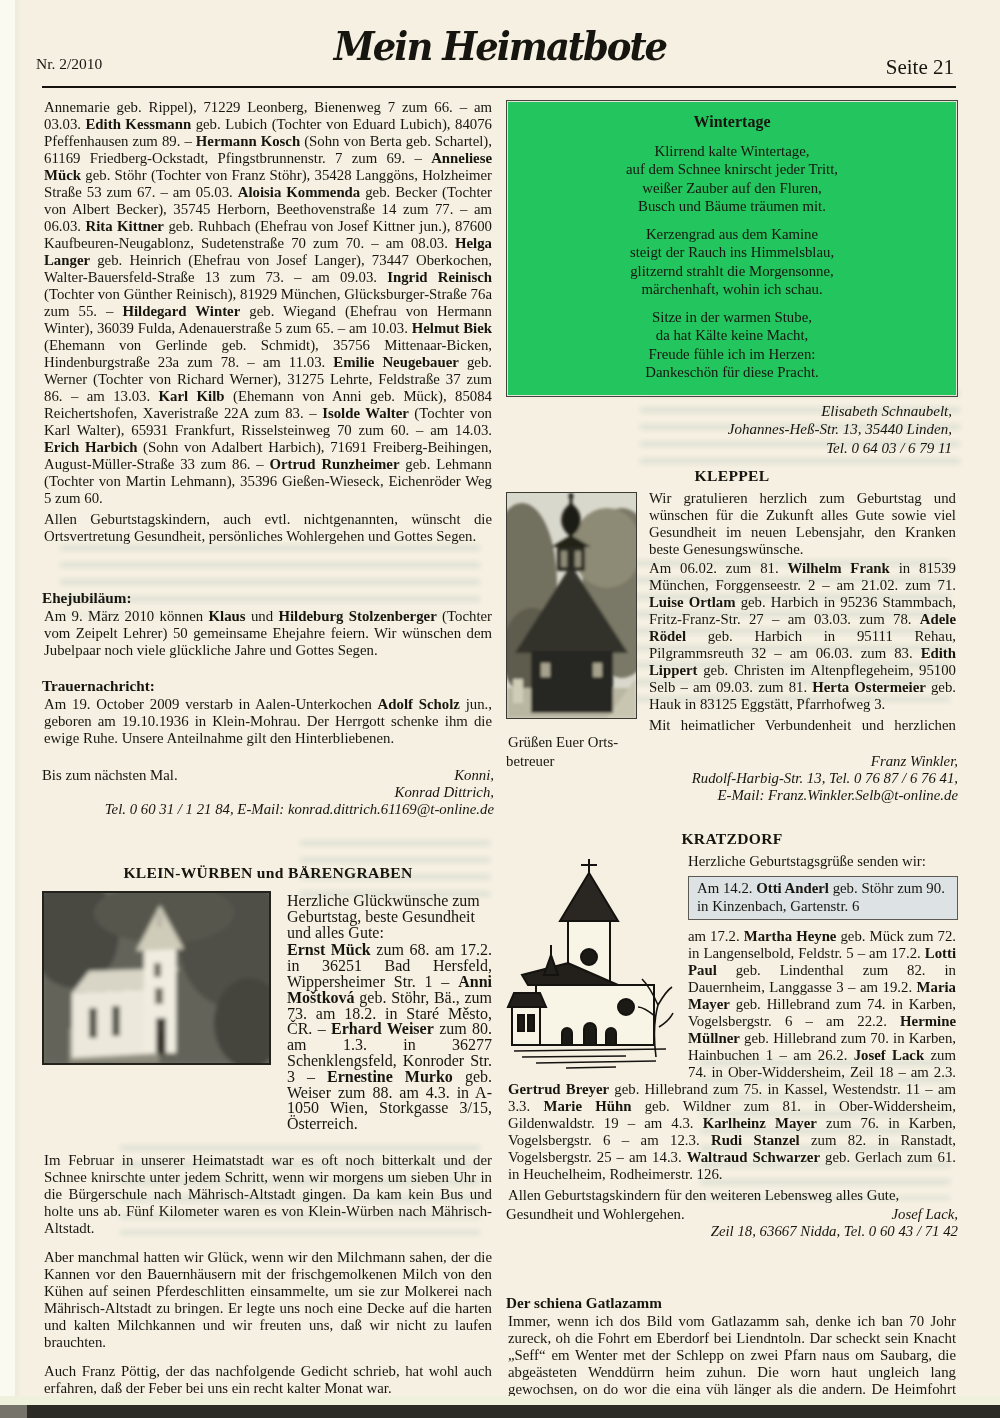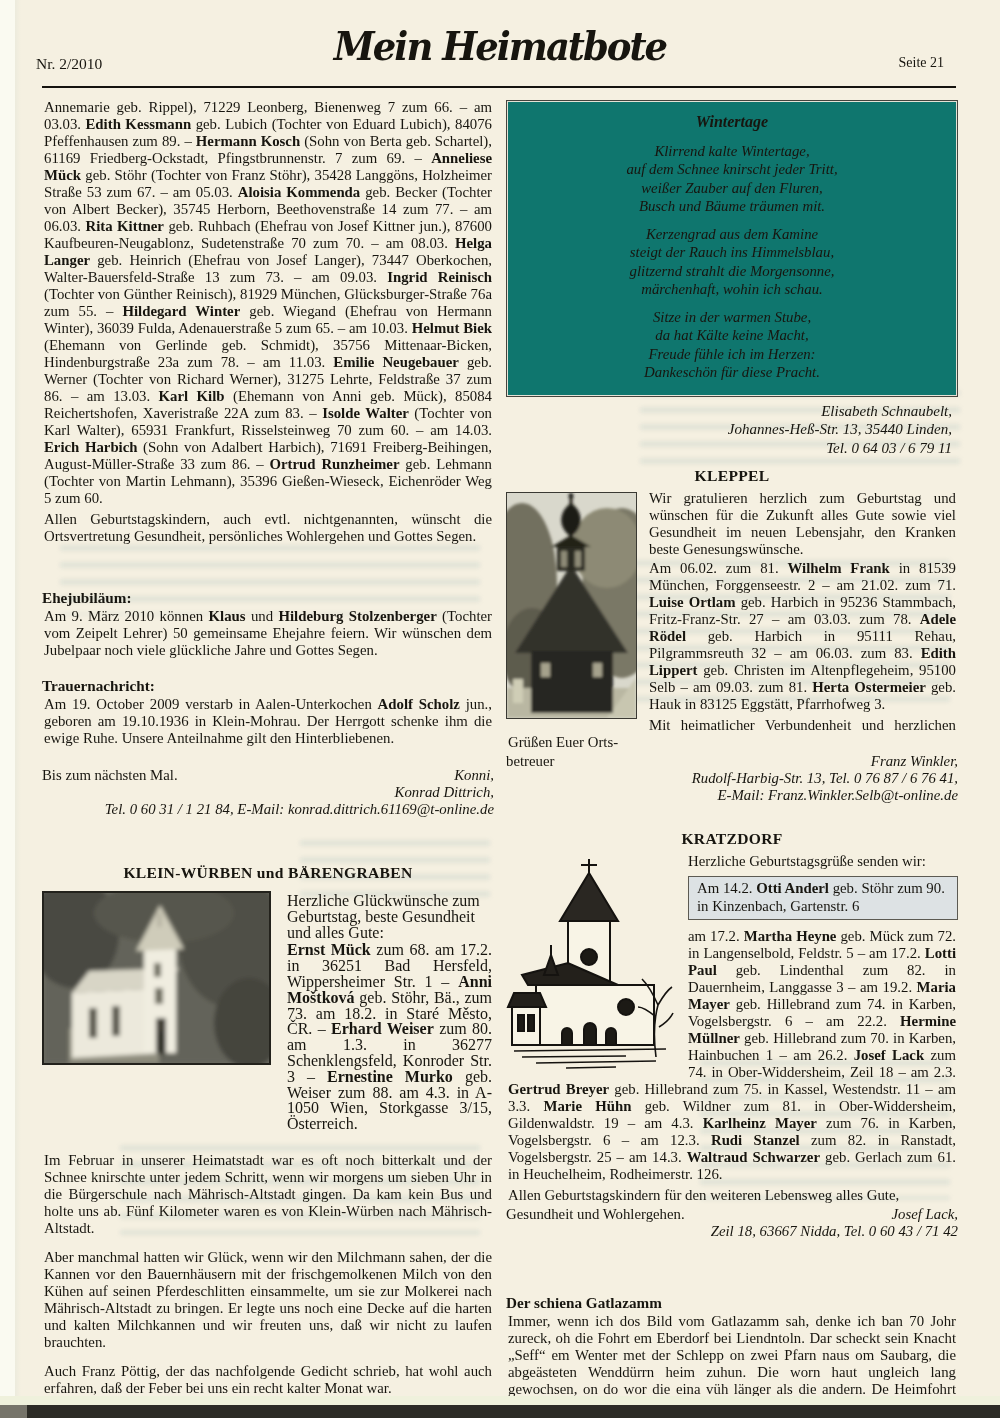--- a/index.html
+++ b/index.html
@@ -7,21 +7,21 @@
         font-family:"Liberation Serif",serif;color:#17150f;}
   
   .edge-left{position:absolute;left:0;top:0;width:15px;height:100%;background:#fafaf1;}
   .edge-left2{position:absolute;left:15px;top:0;width:6px;height:100%;background:linear-gradient(90deg,#ecebdd,transparent);}
   .edge-bottom-pale{position:absolute;left:0;bottom:13px;width:100%;height:9px;background:#eff1dc;}
   .edge-bottom-dark{position:absolute;left:0;bottom:0;width:100%;height:13px;background:#2c2b26;}
   .edge-bottom-notch{position:absolute;left:0;bottom:0;width:27px;height:13px;background:#76746a;}
   .ghost{position:absolute;background:repeating-linear-gradient(180deg,rgba(96,146,152,.12) 0 6px,rgba(96,146,152,0) 6px 17px);filter:blur(2px);pointer-events:none;}
   
   .issue{position:absolute;left:36px;top:55px;font-size:15.5px;}
-  .pagenum{position:absolute;right:56px;top:55px;font-size:14px;}
+  .pagenum{position:absolute;right:46px;top:55px;font-size:21px;}
   .masthead{position:absolute;left:0;right:0;top:24px;text-align:center;
             font-family:"DejaVu Serif",serif;font-weight:bold;font-style:italic;
             font-size:37px;letter-spacing:-2px;transform:scaleY(1.05);}
   .rule{position:absolute;left:42px;right:44px;top:86px;border-top:2px solid #15130e;}
   
   .col{position:absolute;width:452px;font-size:14.8px;line-height:17px;}
   .col-left{left:42px;top:97px;}
   .col-right{left:506px;top:100px;}
   p{margin:2px;}
   .just{text-align:justify;}
@@ -37,22 +37,22 @@
   .ehe-head{margin-top:44px;}
   .trauer-head{margin-top:18px;}
   .closing{margin-top:20px;}
   .kw-head{margin-top:46px;}
   .kw-row{margin-top:10px;display:flex;}
   .kw-photo{flex:0 0 225px;margin-right:14px;border:2px solid #23221c;}
   .kw-text{font-size:16px;line-height:15.8px;}
   .feb{margin-top:18px;}
   .feb p{margin-bottom:12px;}
   
-  .poem{background:#0f766e;border:1px solid #45443e;padding:12px 16px 14px;text-align:center;
-        font-style:italic;font-size:14.8px;line-height:18.5px;box-shadow:0 0 0 1px #e4e3d6 inset;}
+  .poem{background:#22c55e;border:1px solid #45443e;padding:12px 16px 14px;text-align:center;
+        font-size:14.8px;line-height:18.5px;box-shadow:0 0 0 1px #e4e3d6 inset;}
   .poem-title{font-weight:bold;font-size:16px;margin-bottom:10px;}
   .stanza{margin-bottom:9px;}
   .stanza:last-child{margin-bottom:0;}
   .poem-author{margin-top:5px;line-height:18.5px;font-size:15px;padding-right:6px;}
   .kleppel-head{margin-top:10px;}
   .kleppel-body{margin-top:6px;}
   .kleppel-photo{float:left;margin:2px 12px 4px 0;border:1px solid #3a3933;}
   .kleppel-outro{margin-top:4px;}
   .kratz-head{margin-top:26px;}
   .kratz-body{margin-top:6px;}

